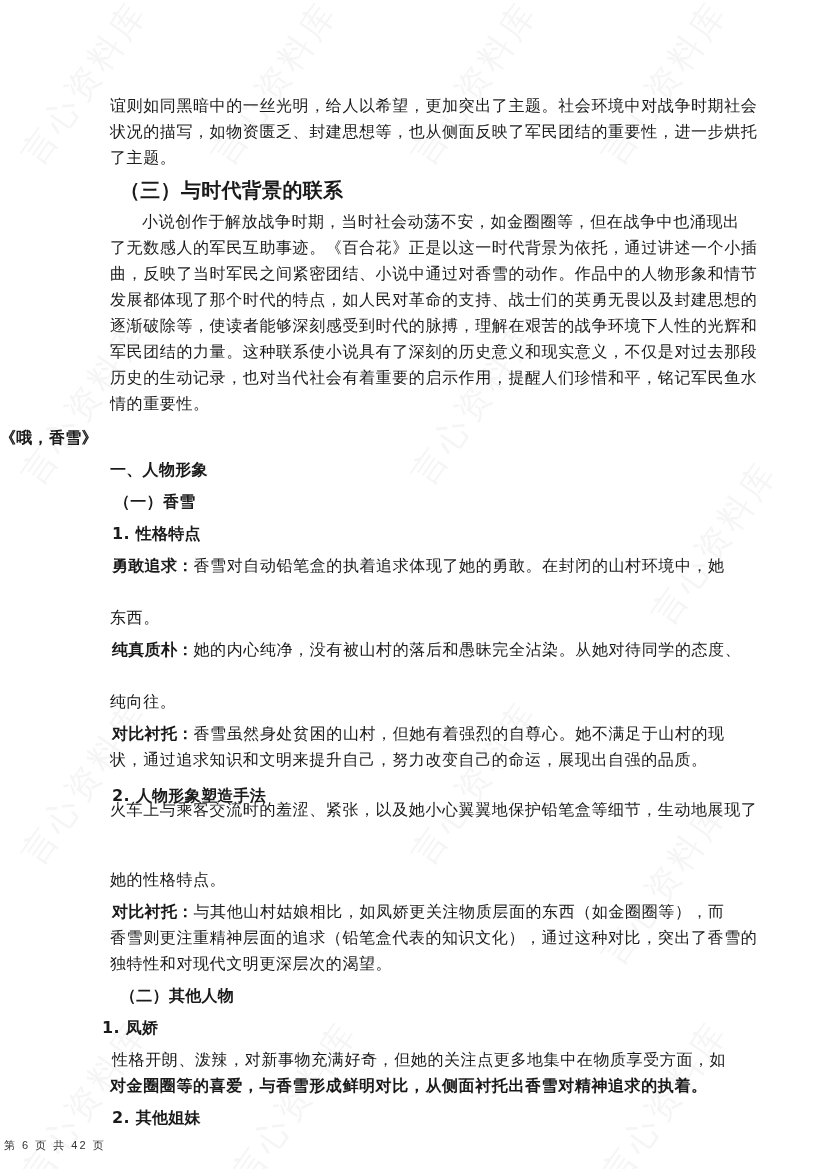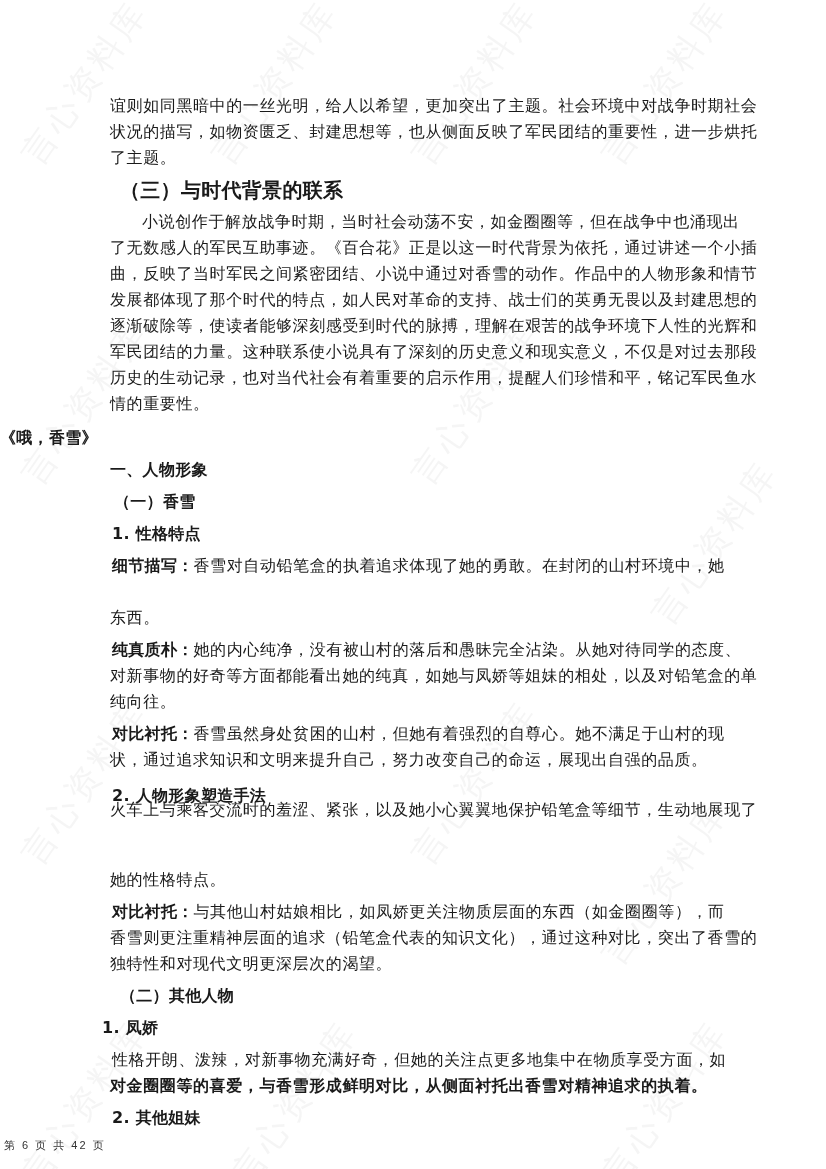--- a/index.html
+++ b/index.html
@@ -51,28 +51,27 @@
   <div class="line justify" style="top:342px;">军民团结的力量。这种联系使小说具有了深刻的历史意义和现实意义，不仅是对过去那段</div>
   <div class="line justify" style="top:368px;">历史的生动记录，也对当代社会有着重要的启示作用，提醒人们珍惜和平，铭记军民鱼水</div>
   <div class="line" style="top:394px;">情的重要性。</div>
 
   <div class="line bold center" style="top:428px;">《哦，香雪》</div>
   <div class="line bold" style="top:460px;">一、人物形象</div>
   <div class="line bold" style="top:492px;left:114px;">（一）香雪</div>
   <div class="line bold" style="top:524px;left:112px;">1. 性格特点</div>
 
   <div class="line justify" style="top:556px;left:112px;width:608px;">
-    <span class="bold">细节描写：</span><span>香雪对自动铅笔盒的执着追求体现了她的勇敢。在封闭的山村环境中，她</span>
+    <span class="bold">勇敢追求：</span><span>香雪对自动铅笔盒的执着追求体现了她的勇敢。在封闭的山村环境中，她</span>
   </div>
   <div class="line" style="top:608px;">东西。</div>
 
   <div class="line justify" style="top:640px;left:112px;width:608px;">
     <span class="bold">纯真质朴：</span><span>她的内心纯净，没有被山村的落后和愚昧完全沾染。从她对待同学的态度、</span>
   </div>
-  <div class="line justify" style="top:666px;">对新事物的好奇等方面都能看出她的纯真，如她与凤娇等姐妹的相处，以及对铅笔盒的单</div>
   <div class="line" style="top:692px;">纯向往。</div>
 
   <div class="line justify" style="top:724px;left:112px;width:608px;">
     <span class="bold">对比衬托：</span><span>香雪虽然身处贫困的山村，但她有着强烈的自尊心。她不满足于山村的现</span>
   </div>
   <div class="line" style="top:750px;">状，通过追求知识和文明来提升自己，努力改变自己的命运，展现出自强的品质。</div>
 
   <div class="line bold" style="top:786px;left:112px;">2. 人物形象塑造手法</div>
 
   <div class="line justify" style="top:800px;">火车上与乘客交流时的羞涩、紧张，以及她小心翼翼地保护铅笔盒等细节，生动地展现了</div>

